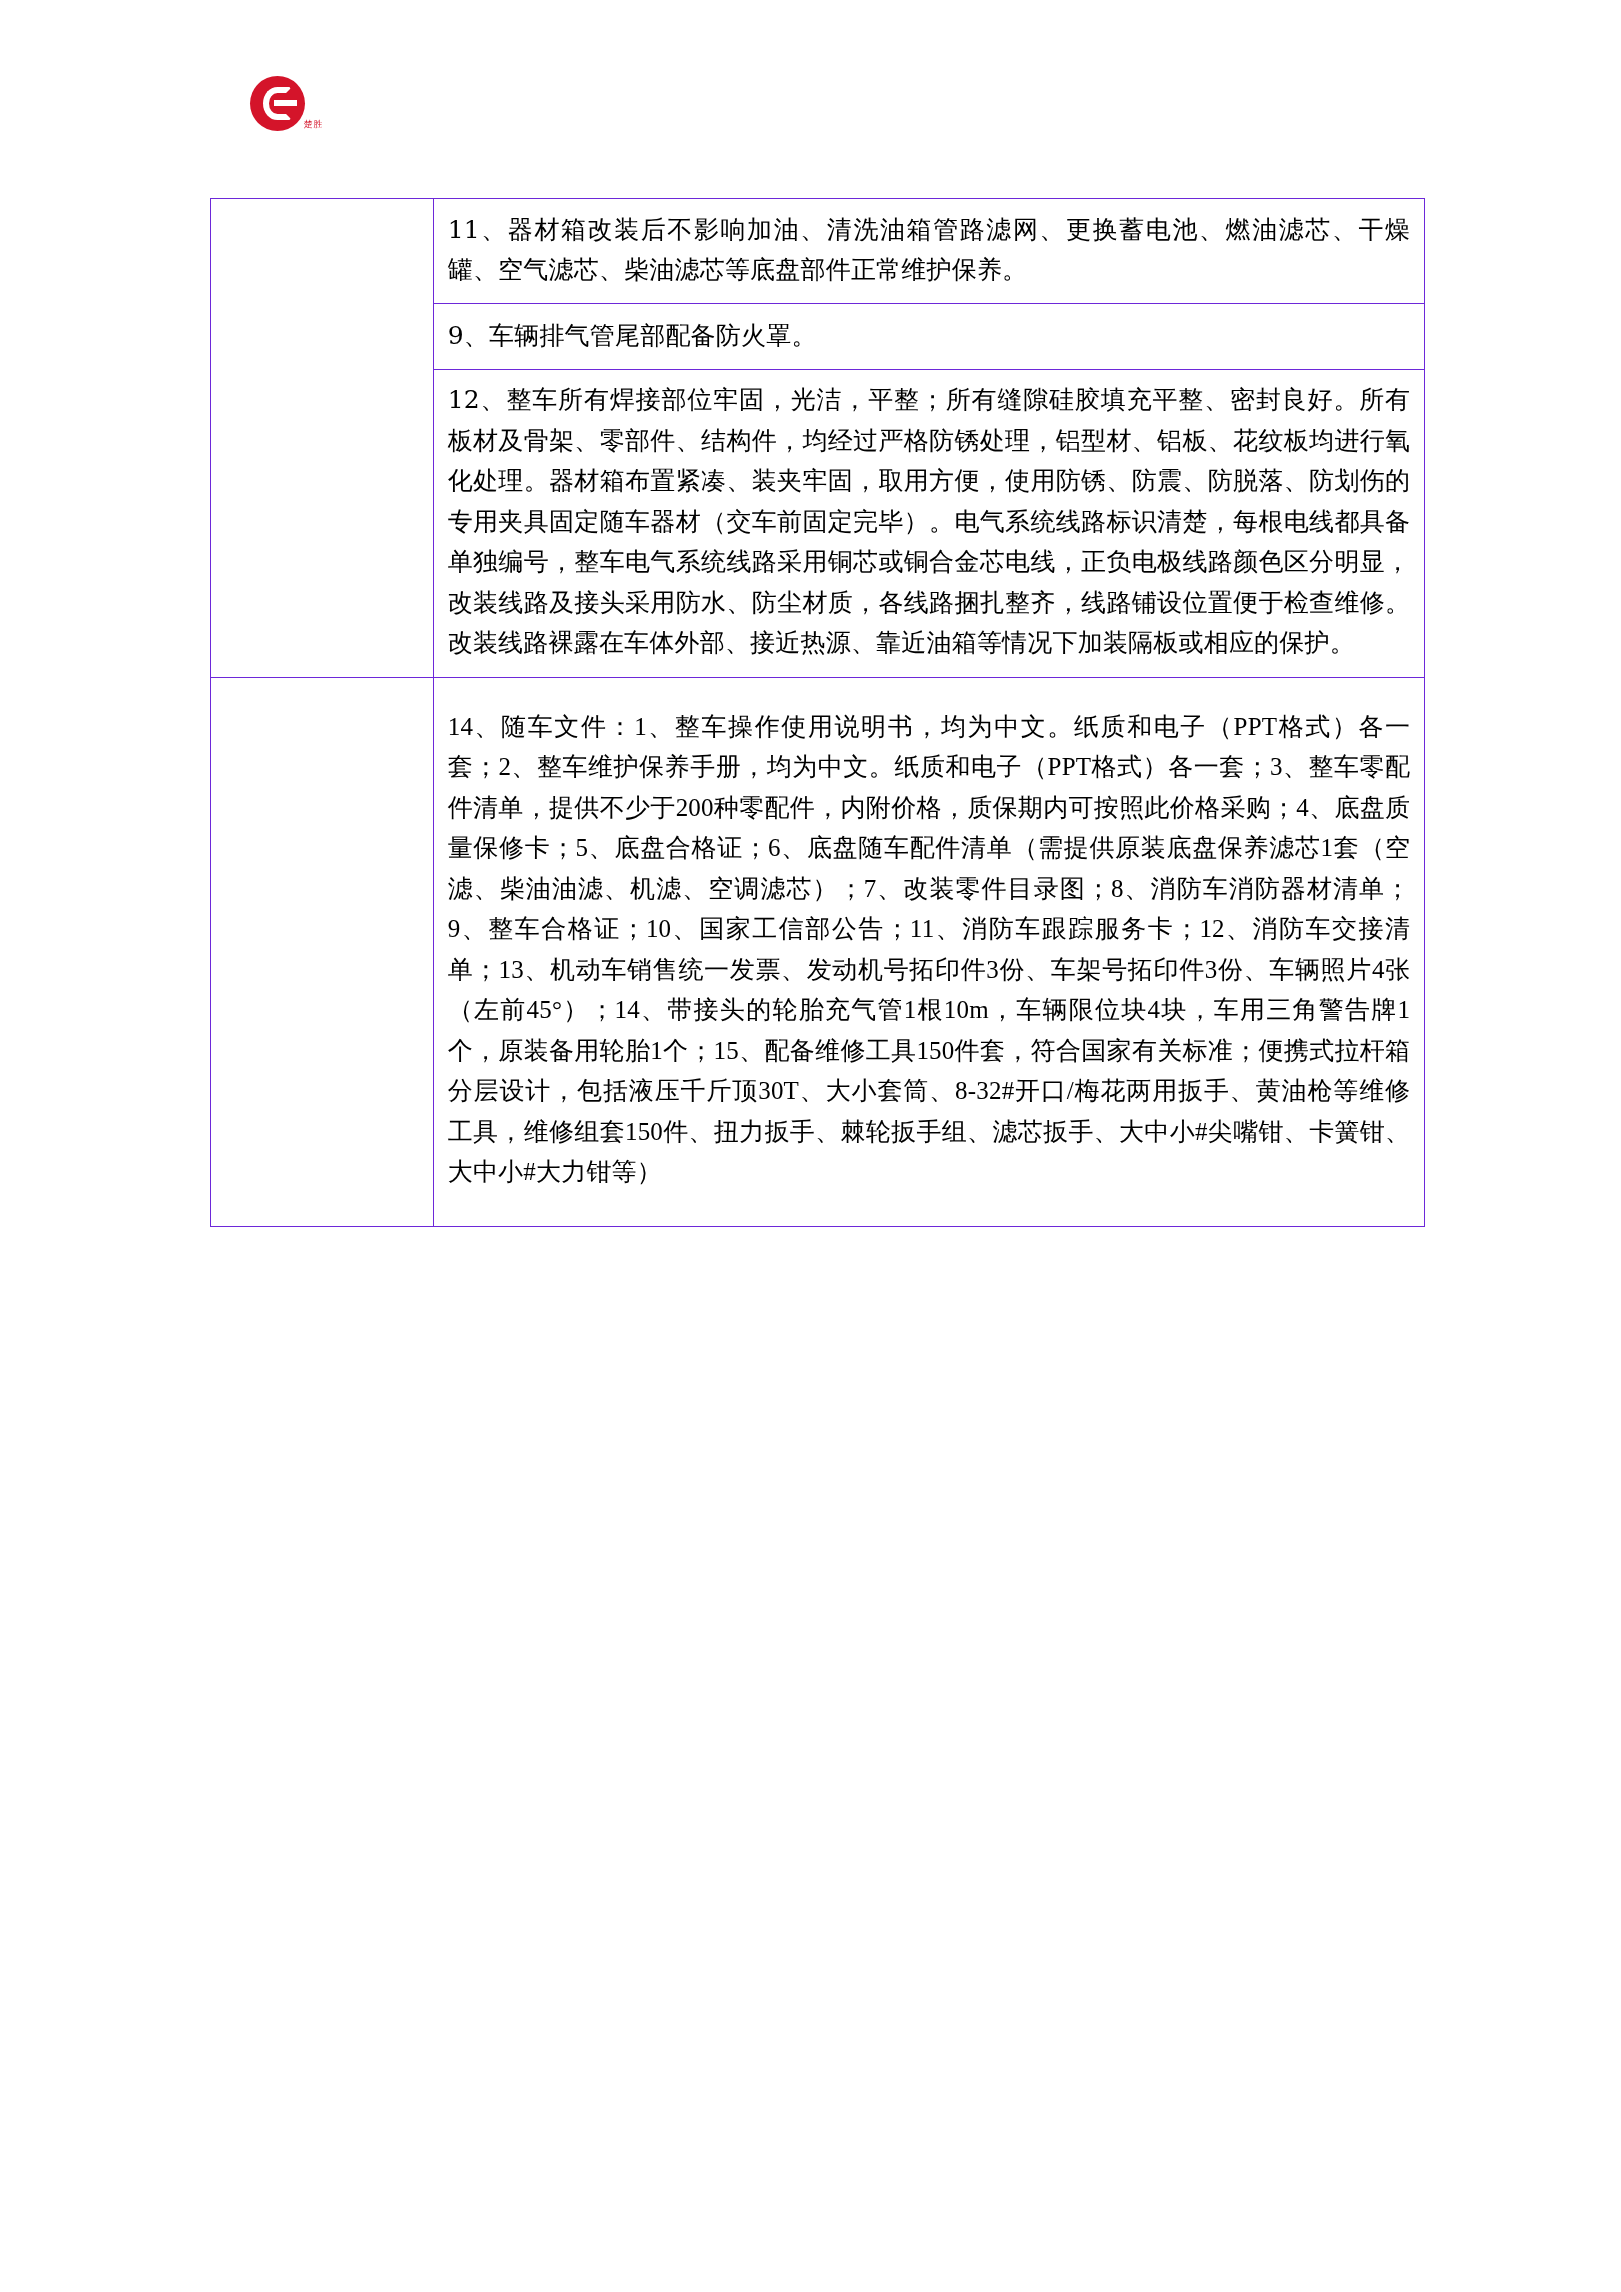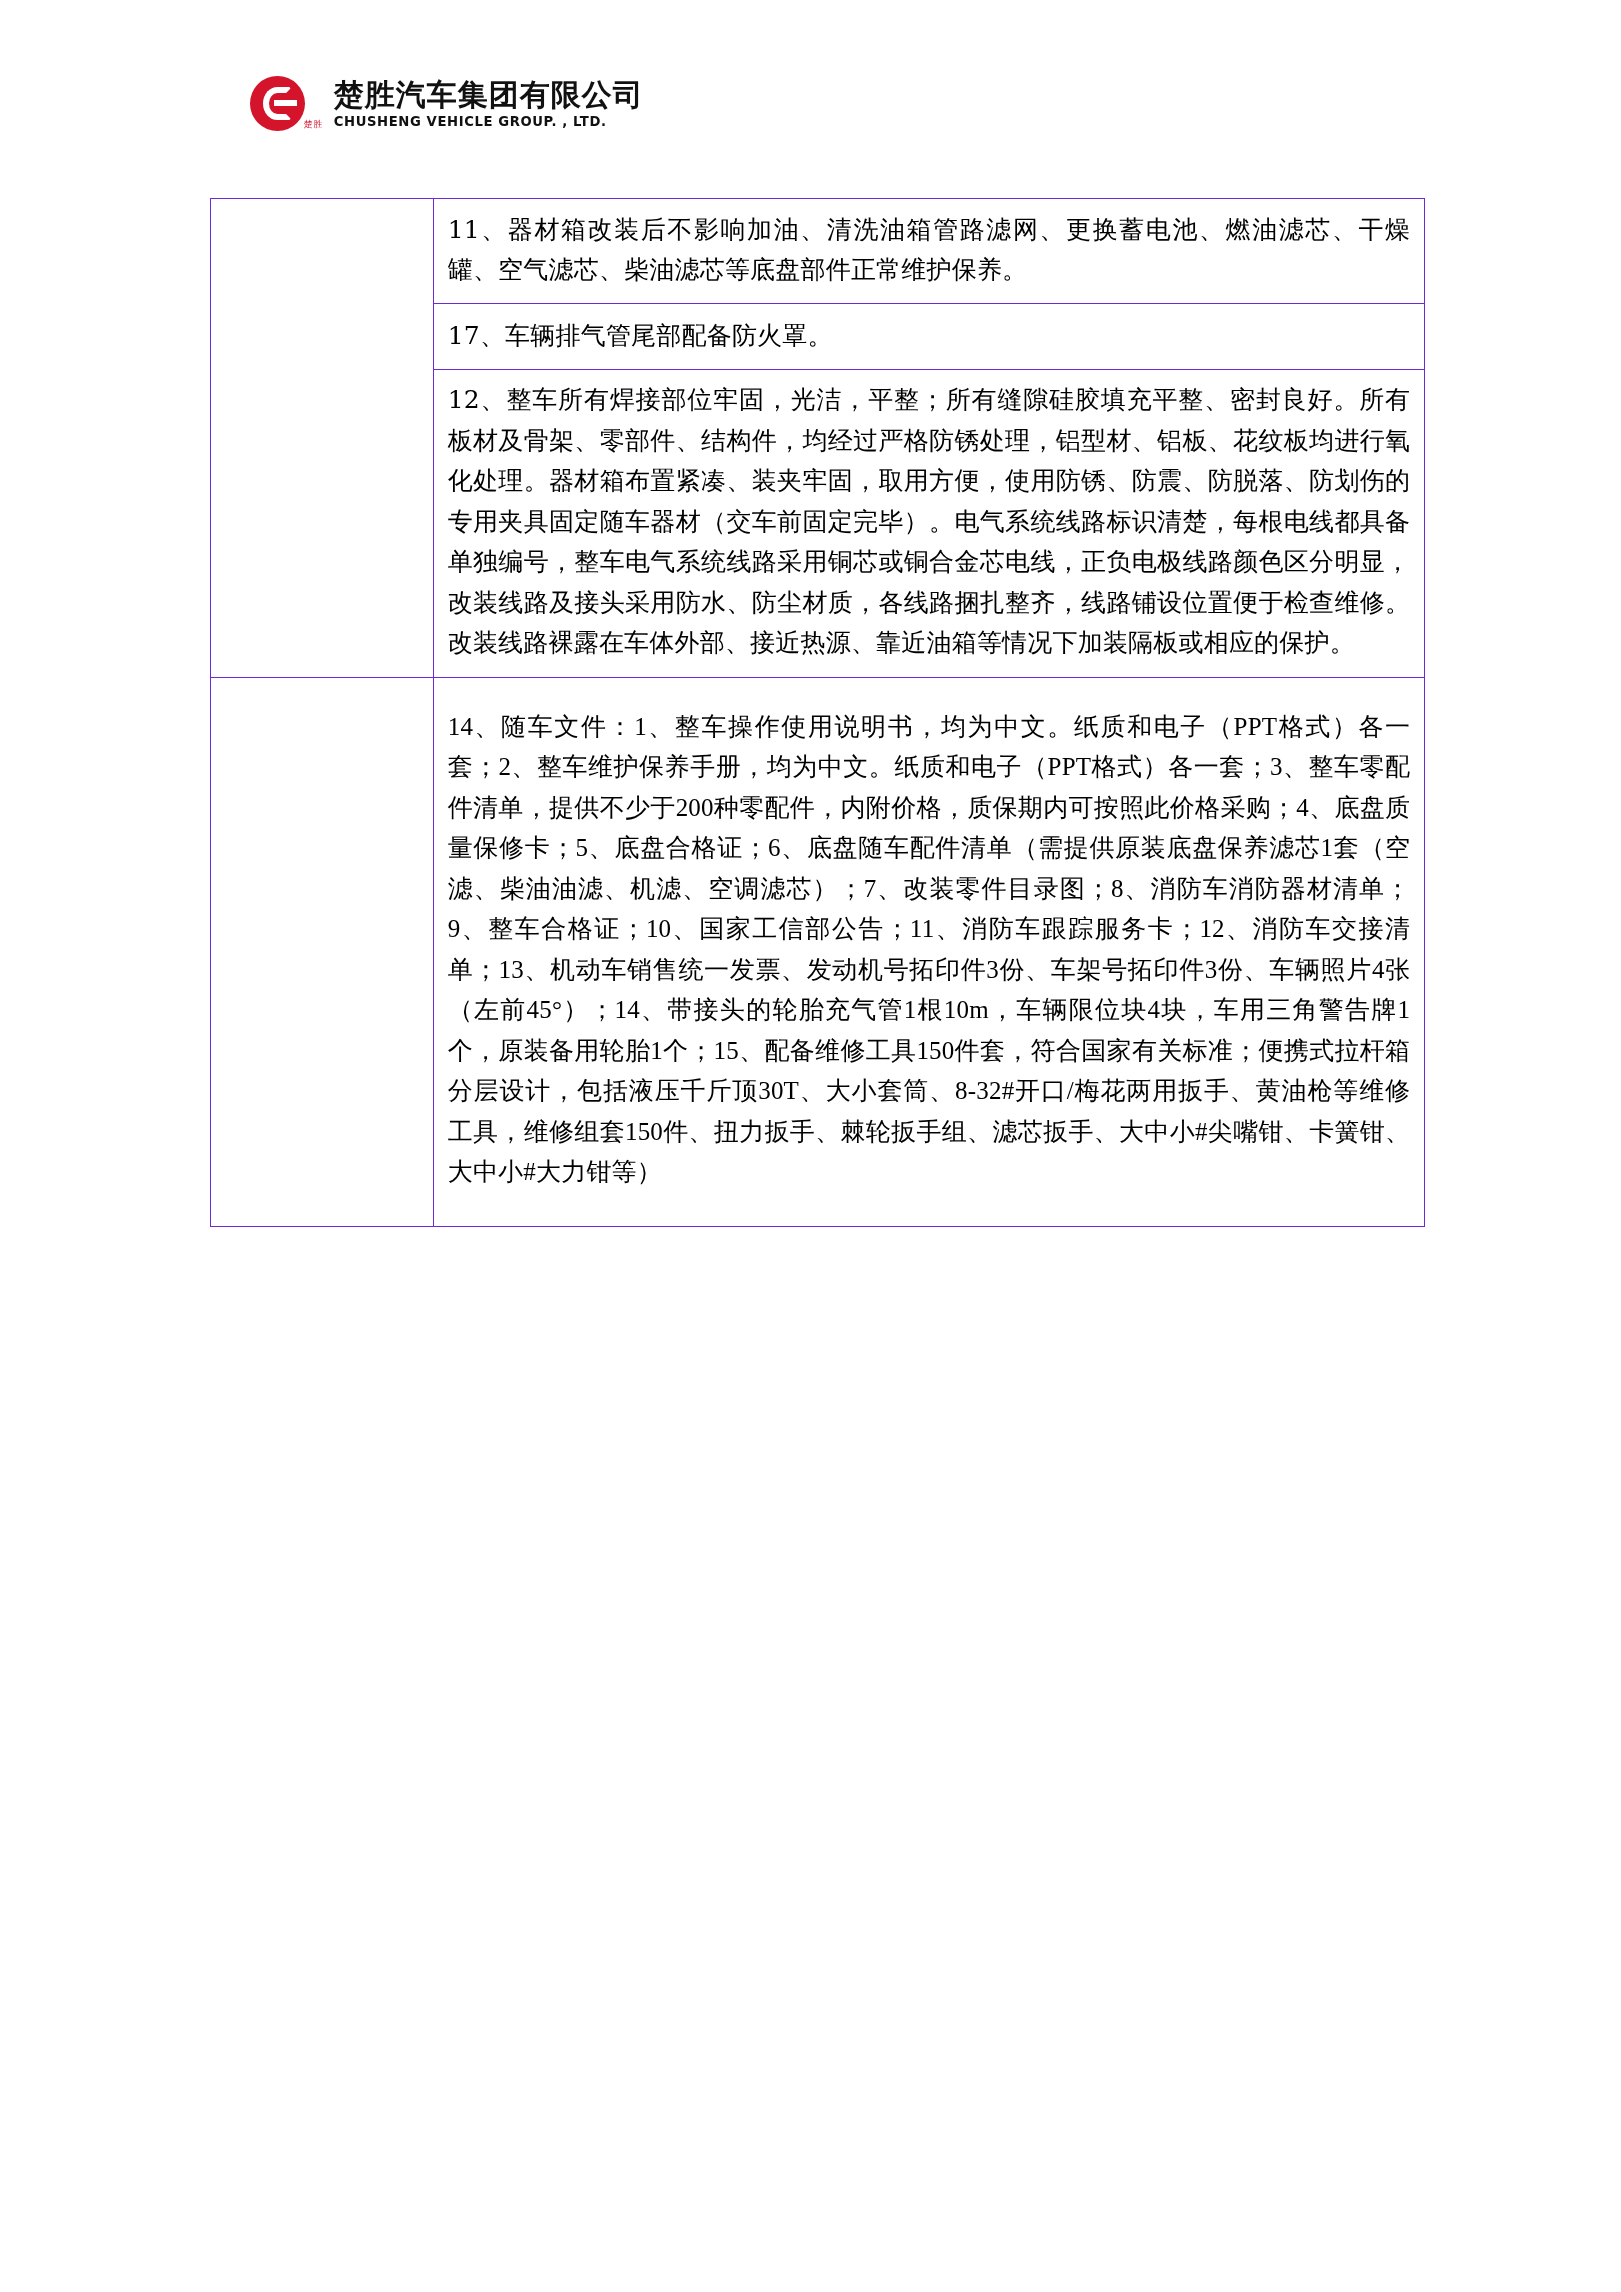--- a/index.html
+++ b/index.html
@@ -145,37 +145,33 @@
 
 <div class="page">
 
   <div class="header">
     <div class="logo-mark">
       <div class="disc">
         <div class="bar"></div>
       </div>
       <div class="sub">楚胜</div>
     </div>
-    <div class="logo-text">
-      <div class="logo-cn">楚胜汽车集团有限公司</div>
-      <div class="logo-en">CHUSHENG  VEHICLE  GROUP. , LTD.</div>
-    </div>
   </div>
 
   <table class="doc-table">
     <tbody>
       <tr>
         <td class="col-label label-cell" rowspan="3"></td>
         <td>
           <div class="cell-text">11、器材箱改装后不影响加油、清洗油箱管路滤网、更换蓄电池、燃油滤芯、干燥罐、空气滤芯、柴油滤芯等底盘部件正常维护保养。</div>
         </td>
       </tr>
       <tr>
         <td>
-          <div class="cell-text one-line">17、车辆排气管尾部配备防火罩。</div>
+          <div class="cell-text one-line">9、车辆排气管尾部配备防火罩。</div>
         </td>
       </tr>
       <tr>
         <td>
           <div class="cell-text">12、整车所有焊接部位牢固，光洁，平整；所有缝隙硅胶填充平整、密封良好。所有板材及骨架、零部件、结构件，均经过严格防锈处理，铝型材、铝板、花纹板均进行氧化处理。器材箱布置紧凑、装夹牢固，取用方便，使用防锈、防震、防脱落、防划伤的专用夹具固定随车器材（交车前固定完毕）。电气系统线路标识清楚，每根电线都具备单独编号，整车电气系统线路采用铜芯或铜合金芯电线，正负电极线路颜色区分明显，改装线路及接头采用防水、防尘材质，各线路捆扎整齐，线路铺设位置便于检查维修。改装线路裸露在车体外部、接近热源、靠近油箱等情况下加装隔板或相应的保护。</div>
         </td>
       </tr>
       <tr>
         <td class="col-label label-cell"></td>
         <td>

